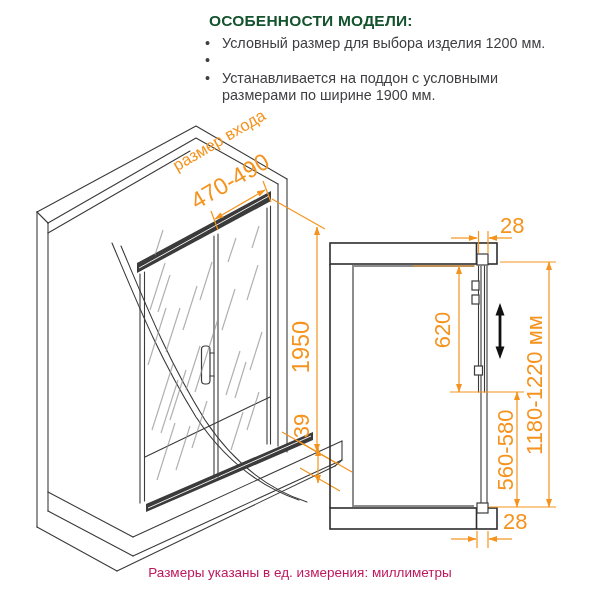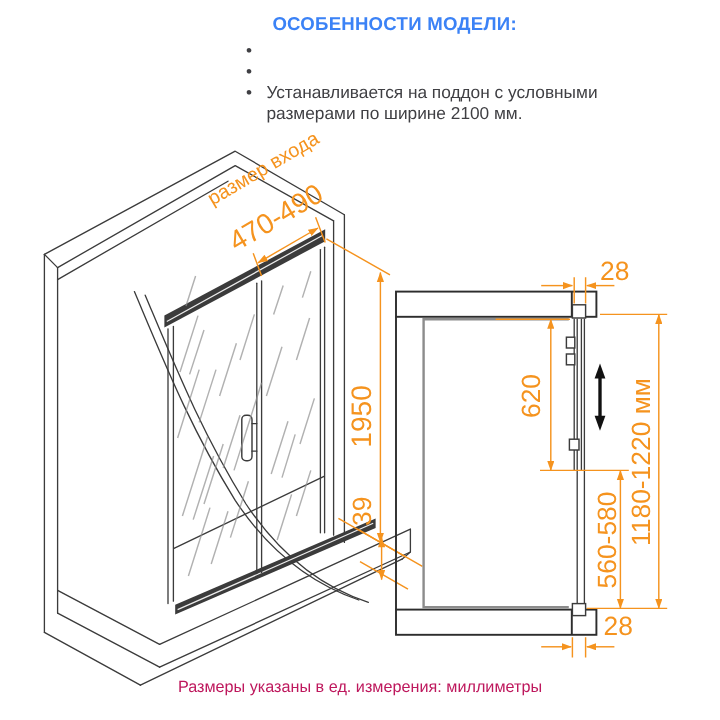--- a/index.html
+++ b/index.html
@@ -1,19 +1,19 @@
 <!DOCTYPE html>
 <html><head>
 <meta charset="utf-8">
 <style>
   html,body{margin:0;padding:0;}
   body{width:600px;height:600px;position:relative;overflow:hidden;background:#fff;
        font-family:"Liberation Sans",sans-serif;}
   .header{position:absolute;left:200px;top:12px;width:392px;}
-  .title{color:#3b82f6;font-weight:bold;font-size:15.5px;margin:0 0 5px 27px;letter-spacing:.2px;}
+  .title{color:#14532d;font-weight:bold;font-size:15.5px;margin:0 0 5px 9px;letter-spacing:.2px;}
   ul.features{list-style:none;margin:0;padding:0;}
   ul.features li{display:flex;font-size:14.4px;line-height:17.3px;color:#3F3F43;}
   .dot{flex:0 0 15px;width:15px;text-align:center;color:#3F3F43;}
   .btxt{white-space:pre-line;padding-left:7px;}
   .footer{position:absolute;left:0;top:565px;width:600px;text-align:center;
           font-size:13.5px;color:#be185d;}
   svg.scene{position:absolute;left:0;top:0;}
   .ln{stroke:#3B3B3B;stroke-width:1.1;fill:none;stroke-linecap:round;stroke-linejoin:round;}
   .lnw{stroke:#2D2D2D;stroke-width:1.6;fill:none;}
   .wfill{fill:#fff;stroke:#2D2D2D;stroke-width:1.6;}
@@ -29,28 +29,29 @@
   .blk{fill:#111;stroke:none;}
 </style>
 </head>
 <body>
 
 <div class="header">
   <div class="title">ОСОБЕННОСТИ МОДЕЛИ:</div>
   <ul class="features">
     <li>
       <span class="dot">•</span>
+      <span class="btxt">Условный размер для выбора изделия 1200 мм.</span>
     </li>
     <li>
       <span class="dot">•</span>
     </li>
     <li>
       <span class="dot">•</span>
       <span class="btxt">Устанавливается на поддон с условными
-размерами по ширине 2100 мм.</span>
+размерами по ширине 1900 мм.</span>
     </li>
   </ul>
 </div>
 
 <svg class="scene" width="600" height="600" viewBox="0 0 600 600">
   <defs>
     <marker id="ae" markerWidth="10" markerHeight="8" refX="8" refY="3" orient="auto" markerUnits="userSpaceOnUse">
       <path d="M0,0 L8.5,3 L0,6 Z" fill="#F5931E"></path>
     </marker>
     <marker id="as" markerWidth="10" markerHeight="8" refX="0.5" refY="3" orient="auto" markerUnits="userSpaceOnUse">

